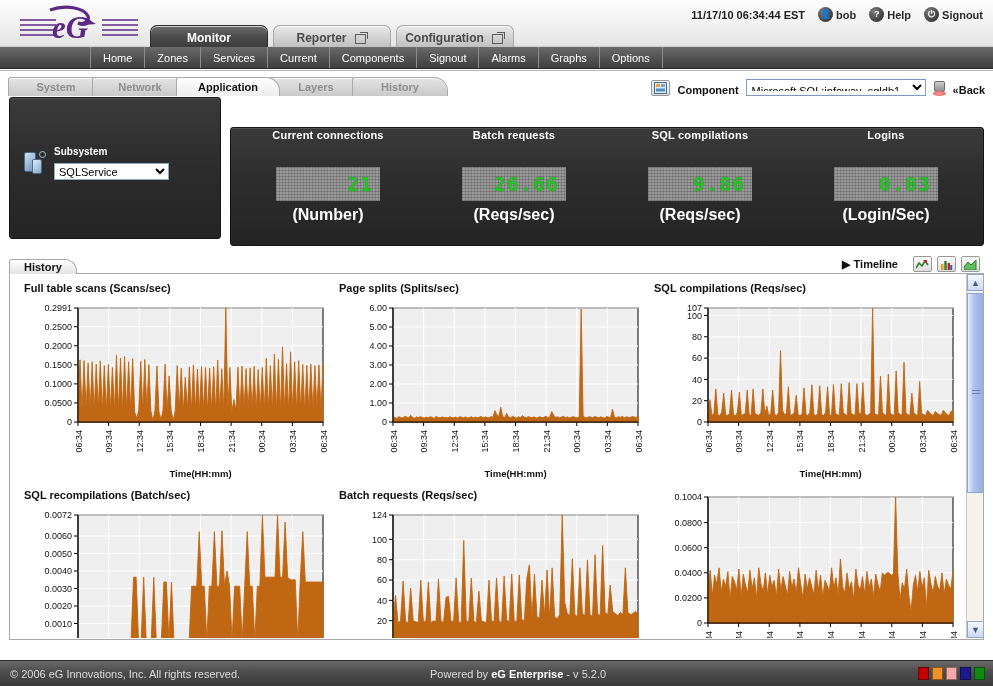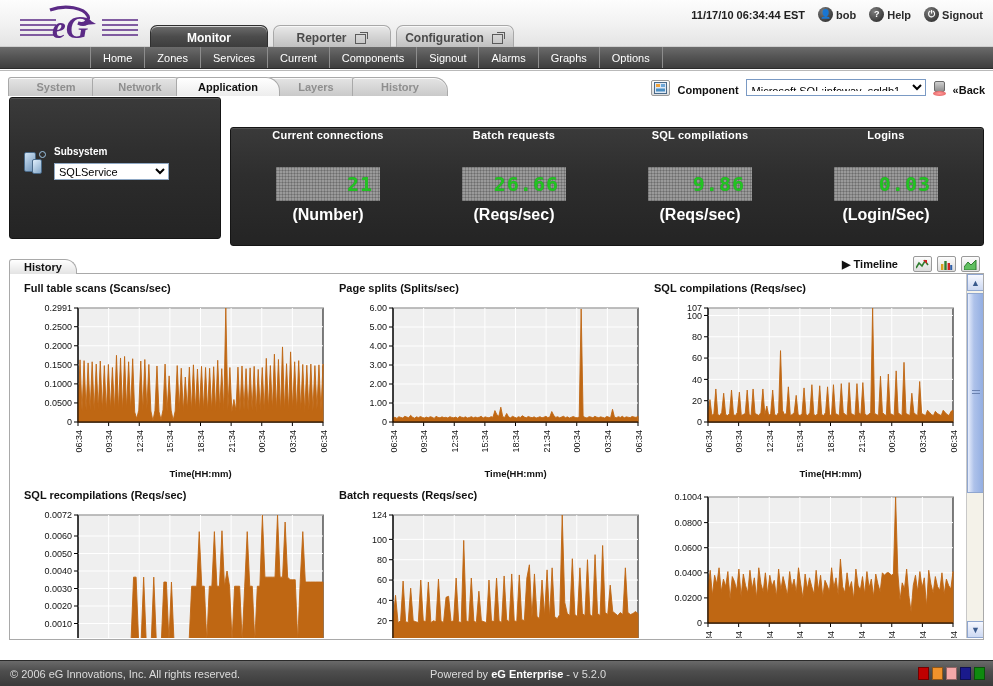--- a/index.html
+++ b/index.html
@@ -571,21 +571,21 @@
                 <text x="0" y="0" text-anchor="end" transform="translate(275.875,132) rotate(-90)" class="tickTxt">03:34</text>
                 <line x1="303" y1="124" x2="303" y2="128" stroke="#000" stroke-width="1"></line>
                 <text x="0" y="0" text-anchor="end" transform="translate(306.5,132) rotate(-90)" class="tickTxt">06:34</text>
                 <path d="M 58 124 L 58.00 116.54 L 59.96 101.63 L 61.92 117.61 L 63.88 115.48 L 65.84 90.97 L 67.80 116.54 L 69.76 117.61 L 71.72 114.41 L 73.68 95.23 L 75.64 116.54 L 77.60 117.61 L 79.56 115.48 L 81.52 92.04 L 83.48 116.54 L 85.44 117.61 L 87.40 114.41 L 89.36 94.17 L 91.32 117.61 L 93.28 116.54 L 95.24 115.48 L 97.20 92.04 L 99.16 116.54 L 101.12 117.61 L 103.08 90.97 L 105.04 115.48 L 107.00 116.54 L 108.96 117.61 L 110.92 114.41 L 112.88 90.97 L 114.84 116.54 L 116.80 108.02 L 118.76 117.61 L 120.72 115.48 L 122.68 92.04 L 124.64 116.54 L 126.60 117.61 L 128.56 114.41 L 130.52 52.62 L 132.48 112.28 L 134.44 116.54 L 136.40 115.48 L 138.36 88.84 L 140.32 117.61 L 142.28 116.54 L 144.24 114.41 L 146.20 97.36 L 148.16 116.54 L 150.12 117.61 L 152.08 115.48 L 154.04 89.91 L 156.00 116.54 L 157.96 117.61 L 159.92 114.41 L 161.88 86.71 L 163.84 116.54 L 165.80 117.61 L 167.76 115.48 L 169.72 87.78 L 171.68 116.54 L 173.64 117.61 L 175.60 114.41 L 177.56 88.84 L 179.52 116.54 L 181.48 117.61 L 183.44 86.71 L 185.40 115.48 L 187.36 116.54 L 189.32 117.61 L 191.28 85.64 L 193.24 114.41 L 195.20 116.54 L 197.16 117.61 L 199.12 84.58 L 201.08 115.48 L 203.04 116.54 L 205.00 117.61 L 206.96 85.64 L 208.92 114.41 L 210.88 116.54 L 212.84 84.58 L 214.80 115.48 L 216.76 117.61 L 218.72 116.54 L 220.68 114.41 L 222.64 10.00 L 224.60 115.48 L 226.56 116.54 L 228.52 117.61 L 230.48 78.19 L 232.44 114.41 L 234.40 116.54 L 236.36 117.61 L 238.32 76.06 L 240.28 115.48 L 242.24 116.54 L 244.20 117.61 L 246.16 72.86 L 248.12 114.41 L 250.08 116.54 L 252.04 117.61 L 254.00 64.34 L 255.96 115.48 L 257.92 116.54 L 259.88 117.61 L 261.84 95.23 L 263.80 114.41 L 265.76 116.54 L 267.72 117.61 L 269.68 83.51 L 271.64 115.48 L 273.60 116.54 L 275.56 117.61 L 277.52 112.28 L 279.48 114.41 L 281.44 116.54 L 283.40 117.61 L 285.36 113.35 L 287.32 115.48 L 289.28 116.54 L 291.24 117.61 L 293.20 112.28 L 295.16 114.41 L 297.12 116.54 L 299.08 117.61 L 301.04 113.35 L 303.00 112.28 L 303 124 Z" fill="#bf6713" stroke="#bf6713" stroke-width="0.9"></path>
                 <line x1="58" y1="10" x2="58" y2="124" stroke="#000" stroke-width="1"></line>
                 <line x1="58" y1="124" x2="303" y2="124" stroke="#000" stroke-width="1"></line>
                 <text x="180.5" y="179" text-anchor="middle" class="axisTitle">Time(HH:mm)</text>
               </svg>
             </div>
             <div class="chartCell">
-              <div class="chartTitle">SQL recompilations (Reqs/sec)</div>
+              <div class="chartTitle">SQL recompilations (Batch/sec)</div>
               <svg width="309" height="182" viewBox="0 0 309 182">
                 <rect x="58" y="10" width="245" height="126" fill="#efefef" stroke="#000" stroke-width="1"></rect>
                 <line x1="54" y1="136" x2="58" y2="136" stroke="#000" stroke-width="1"></line>
                 <text x="52" y="139.2" text-anchor="end" class="tickTxt">0</text>
                 <line x1="58" y1="118.5" x2="303" y2="118.5" stroke="#ffffff" stroke-width="1"></line>
                 <line x1="54" y1="118.5" x2="58" y2="118.5" stroke="#000" stroke-width="1"></line>
                 <text x="52" y="121.7" text-anchor="end" class="tickTxt">0.0010</text>
                 <line x1="58" y1="101" x2="303" y2="101" stroke="#ffffff" stroke-width="1"></line>
                 <line x1="54" y1="101" x2="58" y2="101" stroke="#000" stroke-width="1"></line>
                 <text x="52" y="104.2" text-anchor="end" class="tickTxt">0.0020</text>

